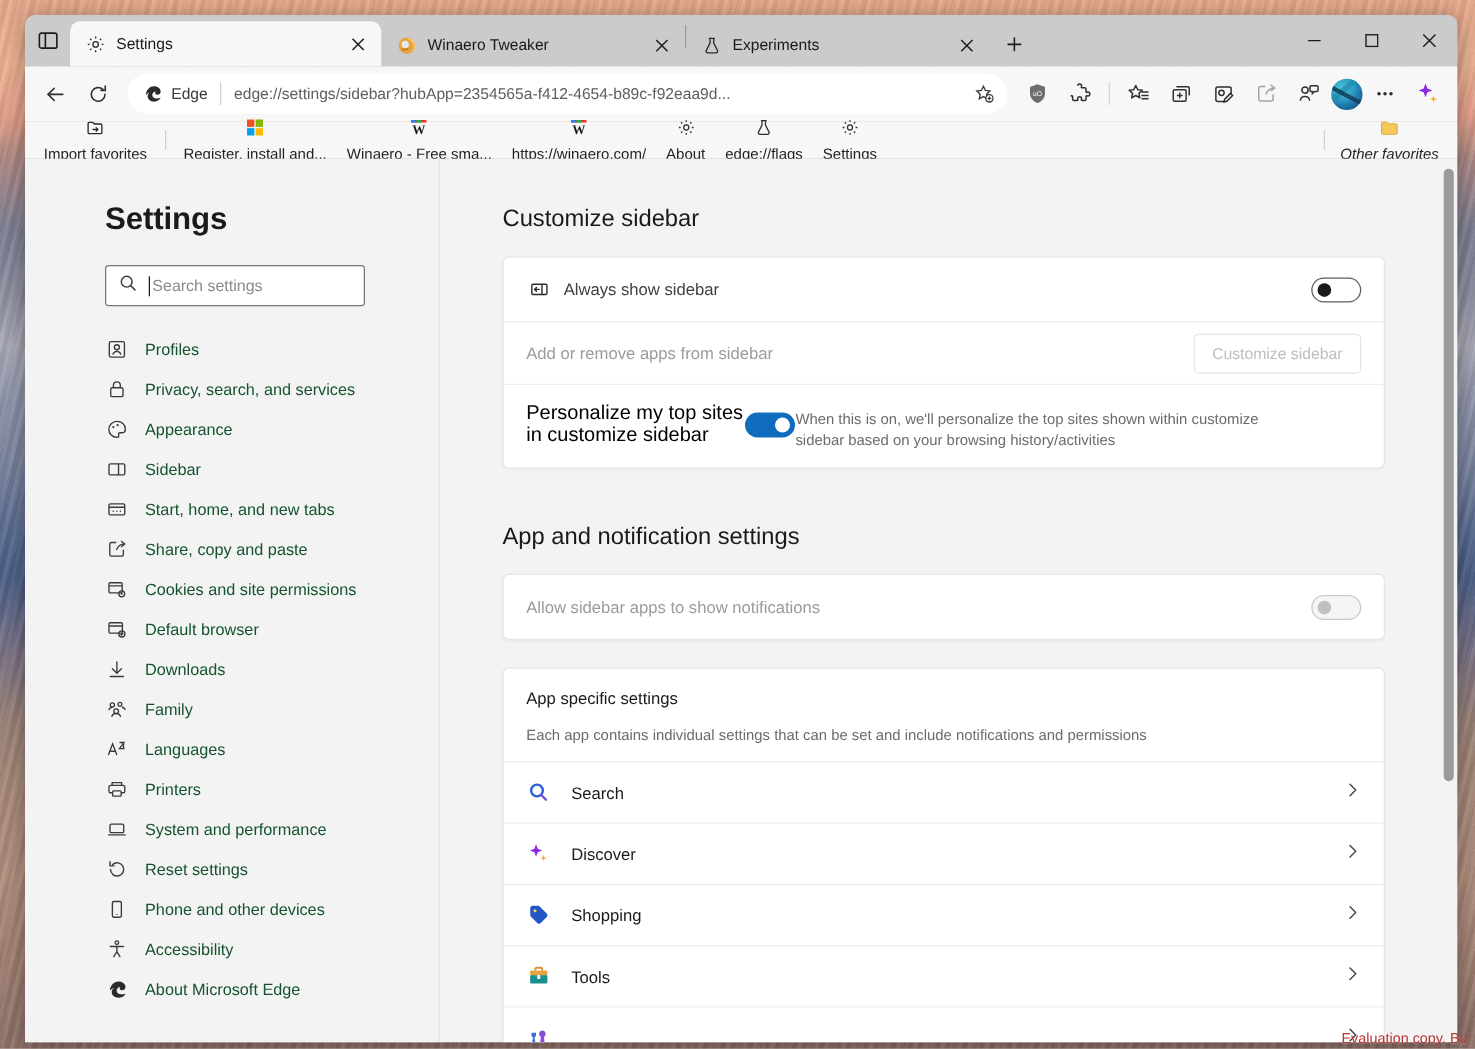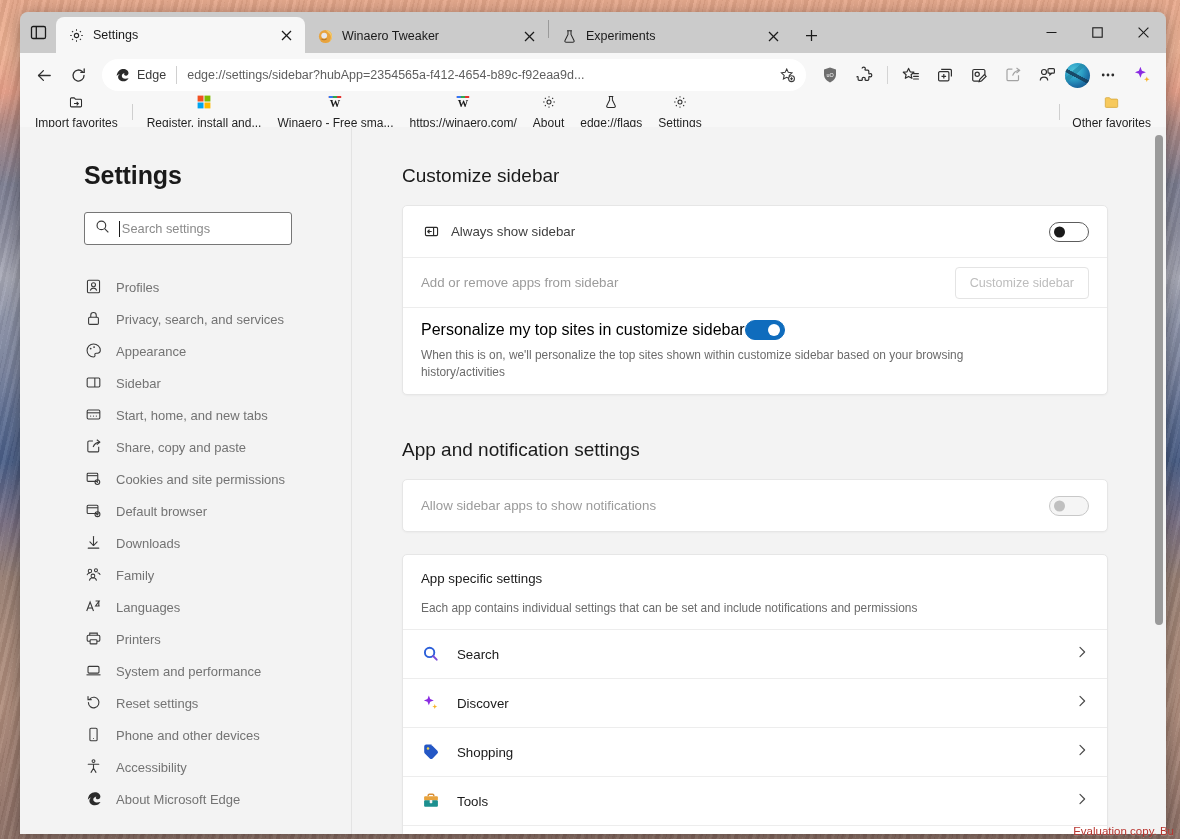--- a/index.html
+++ b/index.html
@@ -112,21 +112,21 @@
   }
 
   
   .bookmarks {
     height: 30px; background: #f7f7f7; display:flex; align-items:center;
     padding: 0 8px; gap: 2px; font-size: 12px; color: #1f1f1f; flex: 0 0 30px;
   }
   .bm { display:flex; align-items:center; gap:6px; padding: 3px 7px; border-radius:4px; white-space:nowrap;flex-direction:column;}
   .bm .bmico { width:16px; height:16px; flex:0 0 16px; display:flex; align-items:center; justify-content:center;}
   .bm-sep { width:1px; height:16px; background:#cfcfcf; margin:0 5px;}
-  .bm-right { margin-left:auto; display:flex; align-items:center; }
+  .bm-right { margin-left:auto; display:flex; align-items:center;font-style:italic; }
 
   
   .page { flex: 1 1 auto; display: flex; background: #f3f3f3; position: relative; overflow: hidden; }
   .nav {
     width: 332px; flex: 0 0 332px; background: #f3f3f3;
     padding: 34px 0 0 0; position: relative;
   }
   .nav::after {
     content:""; position:absolute; right:0; top:0; bottom:0; width:1px; background:#e3e3e3;
   }
@@ -139,22 +139,22 @@
   .searchbox .caret {
     width: 1px; height: 16px; background:#1a1a1a; margin-right:-7px;
   }
   .searchbox input {
     border:none; outline:none; font-size:12.8px; color:#1a1a1a; width:100%;
     font-family:"Liberation Sans", sans-serif; background:transparent;
   }
   .searchbox input::placeholder { color:#8a8a8a; }
   .navlist { margin-top: 18px; }
   .navitem {
-    display:flex; align-items:flex-end; gap: 14px; height: 32px;
-    padding-left: 64px; color: #737373; font-size: 13px;
+    display:flex; align-items:center; gap: 14px; height: 32px;
+    padding-left: 64px; color: #14532d; font-size: 13px;
   }
   .navitem .nico { width:18px; height:18px; flex:0 0 18px; display:flex; align-items:center; justify-content:center;}
 
   
   .content {
     flex: 1 1 auto; padding: 38px 0 0 50px; overflow: hidden; position: relative;
   }
   .sectitle { font-size: 19px; font-weight: 400; color: #1a1a1a; margin-bottom: 18px; }
   .card {
     width: 706px; background: #fff; border: 1px solid #e6e6e6; border-radius: 5px;
@@ -162,21 +162,21 @@
   }
   .row {
     display: flex; align-items: center; padding: 0 18px; min-height: 50px;
     border-bottom: 1px solid #ededed;
   }
   .row:last-child { border-bottom: none; }
   .row .rico { width:20px; height:20px; flex:0 0 20px; display:flex; align-items:center; justify-content:center; margin-right:10px;}
   .row .rlabel { font-size: 13.3px; color: #404040; }
   .row .rlabel.dim { color: #9b9b9b; }
   .row .rspacer { flex: 1 1 auto; }
-  .rowcol { display:flex; flex-direction:column; padding: 12px 18px 14px; border-bottom:1px solid #ededed;}
+  .rowcol { display:flex; flex-direction:row; padding: 12px 18px 14px; border-bottom:1px solid #ededed;}
   .rowcol:last-child { border-bottom:none; }
   .rowcol .top { display:flex; align-items:center; }
   .rowcol .desc { font-size: 11.9px; color: #6b6b6b; margin-top: 7px; line-height:1.4; padding-right:80px;}
 
   .toggle {
     width: 40px; height: 20px; border-radius: 10px; position: relative; flex: 0 0 40px;
   }
   .toggle.off { background: #fff; border: 1.4px solid #5c5c5c; }
   .toggle.off::after {
     content:""; position:absolute; left: 3.5px; top: 50%; transform: translateY(-50%);

